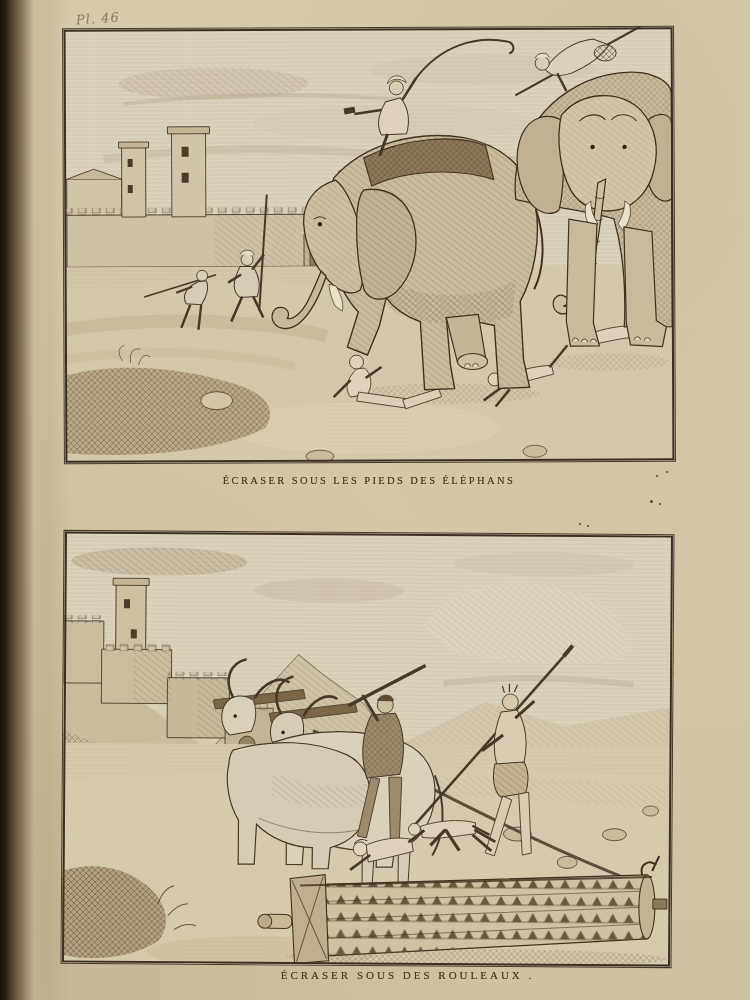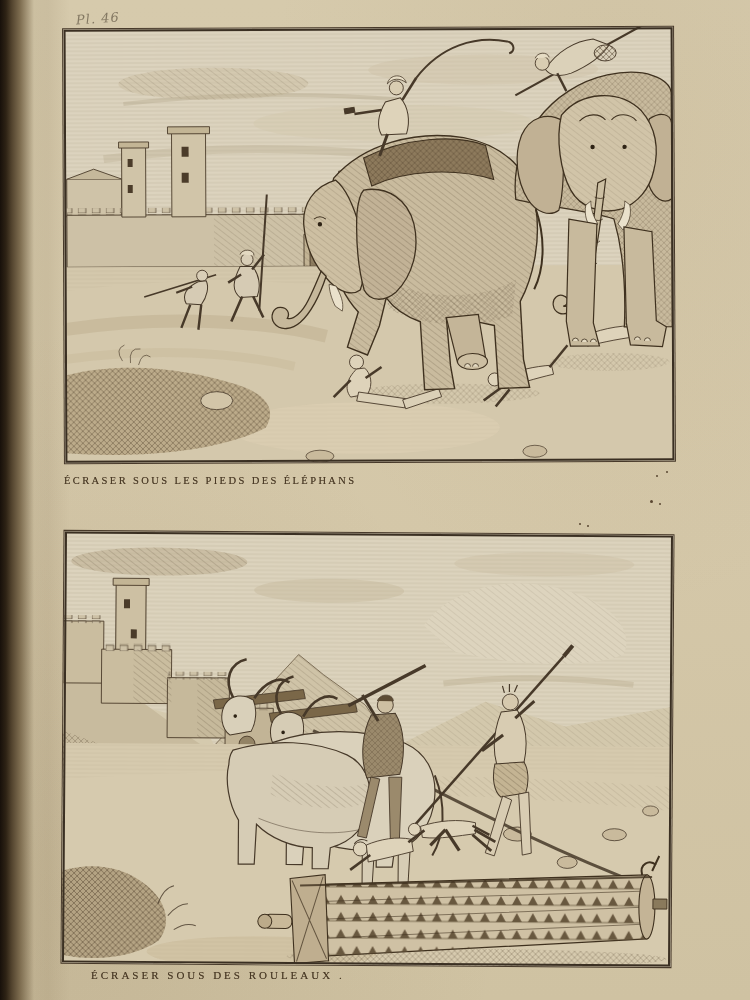--- a/index.html
+++ b/index.html
@@ -20,25 +20,25 @@
       #17100a 0px,#2e2315 6px,#54452f 12px,#7d6c4f 20px,
       #a3947434 34px, rgba(120,100,70,0.12) 48px, rgba(120,100,70,0) 70px);
   }
   .plate{position:absolute;background:#d8cfba;
     box-shadow:inset 0 0 10px rgba(95,78,52,0.35), 0 0 0 1px #47392a;
   }
   .plate svg{display:block;width:100%;height:100%;}
   #plate-top{left:64px;top:28px;width:610px;height:434px;transform:rotate(-0.25deg);}
   #plate-bottom{left:63px;top:533px;width:609px;height:432px;transform:rotate(0.4deg);}
   .caption{position:absolute;color:#4a3a26;
-    font-size:10.5px;letter-spacing:2.4px;text-align:left;white-space:nowrap;
+    font-size:10.5px;letter-spacing:2.4px;text-align:center;white-space:nowrap;
     text-shadow:0 0 0.4px rgba(74,58,38,0.6);
   }
   #caption-top{left:64px;width:610px;top:475px;}
-  #caption-bottom{left:91px;width:609px;top:969px;font-size:11px;letter-spacing:3px;}
+  #caption-bottom{left:103px;width:609px;top:969px;font-size:11px;letter-spacing:3px;}
   .plate-number{position:absolute;left:76px;top:11px;
     font-family:"DejaVu Serif", serif;font-style:italic;font-size:13px;
     color:rgba(64,52,38,0.55);transform:rotate(-4deg);letter-spacing:1px;
   }
   .speck{position:absolute;border-radius:50%;background:#5a4732;}
 </style>
 </head>
 <body>
 
 <div class="page">

